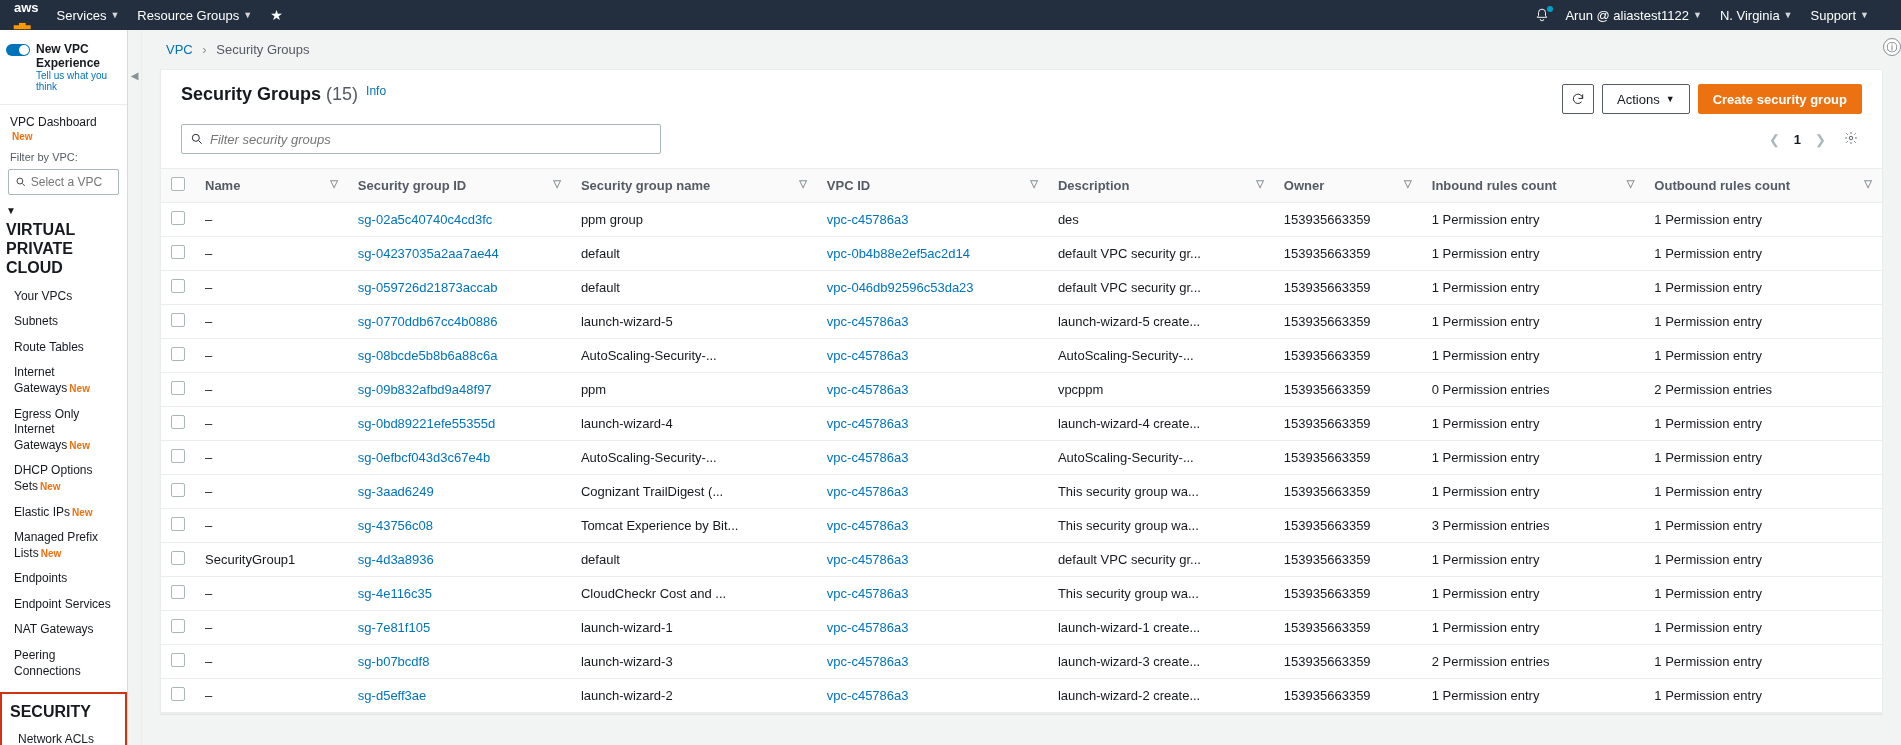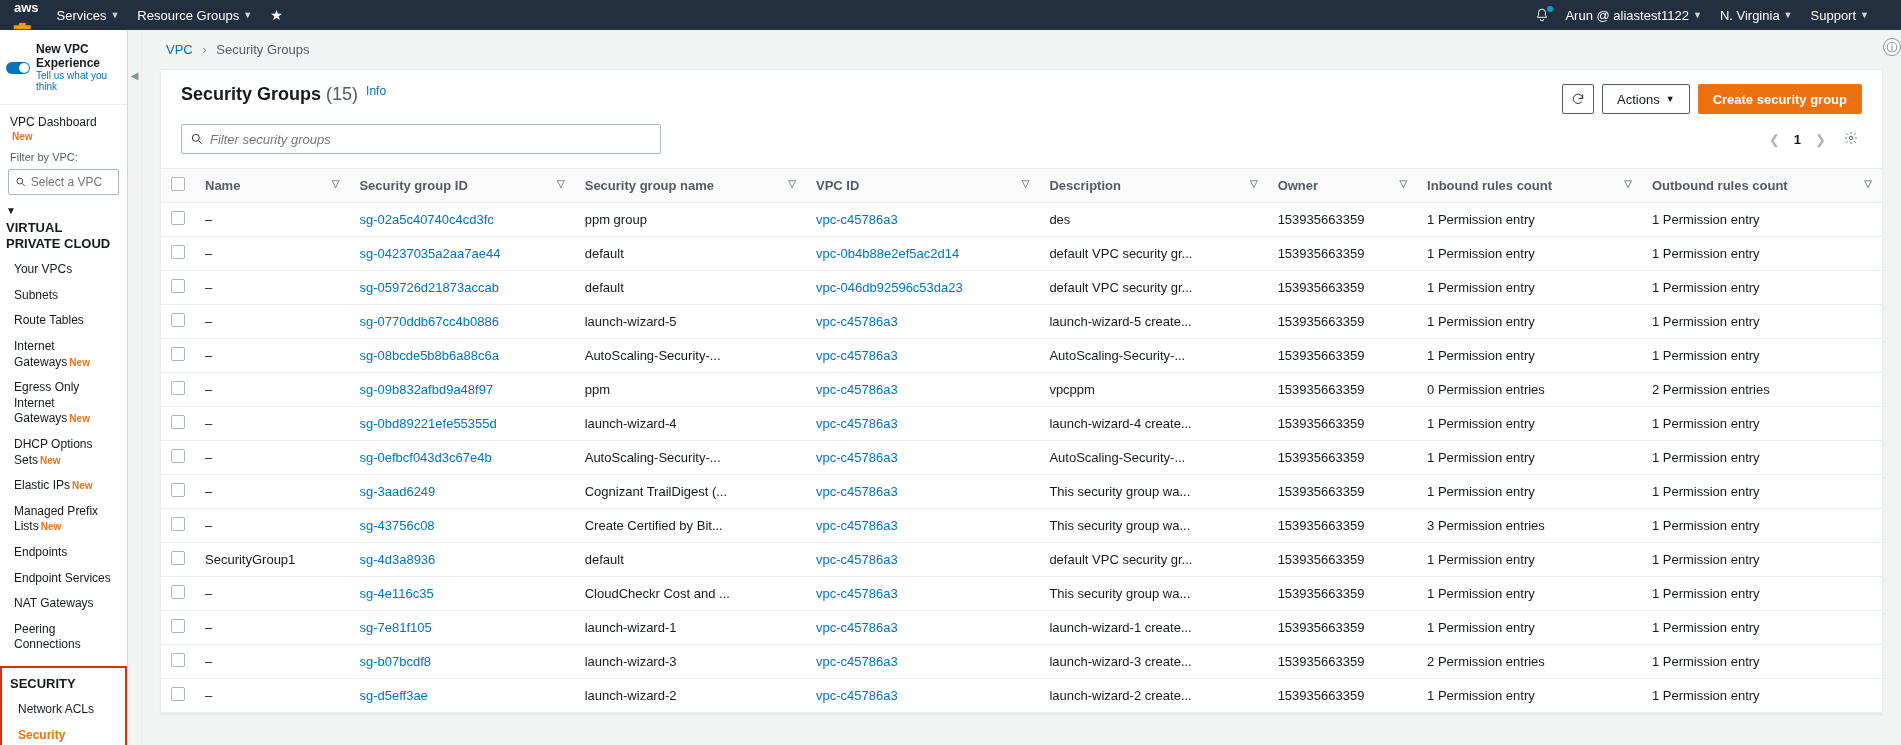--- a/index.html
+++ b/index.html
@@ -16,33 +16,33 @@
 .topnav .pin{font-size:14px}
 .topnav .bell{position:relative;margin-right:16px}
 .topnav .bell .dot{position:absolute;top:-2px;right:-4px;width:6px;height:6px;border-radius:50%;background:#00a1c9}
 
 
 .layout{display:flex;height:calc(100vh - 30px)}
 
 
 .sidebar{width:128px;background:#fff;border-right:1px solid #d5dbdb;position:relative;padding:0;font-size:12px;overflow-y:auto;flex-shrink:0}
 .sidebar-scroll{padding:8px 6px 20px 6px}
-.sidebar .new-toggle{display:flex;align-items:center;gap:6px;padding:4px 0 8px 0}
+.sidebar .new-toggle{display:flex;align-items:flex-start;gap:6px;padding:4px 0 8px 0}
 .sidebar .new-toggle .switch{width:24px;height:12px;border-radius:7px;background:#0073bb;position:relative;margin-top:2px;flex-shrink:0}
 .sidebar .new-toggle .switch::after{content:"";position:absolute;right:1px;top:1px;width:10px;height:10px;border-radius:50%;background:#fff}
 .sidebar .new-toggle .lbl{font-size:12px;font-weight:700;color:#16191f}
 .sidebar .new-toggle .sub{font-size:10px;color:#0073bb}
 .sidebar .sep{height:1px;background:#eaeded;margin:4px -6px}
 .sidebar .dash{padding:6px 4px;font-size:12px}
 .sidebar .dash .new{color:#ec7211;font-size:10px;font-weight:700;margin-left:2px}
 .sidebar .filter-lbl{font-size:11px;color:#545b64;padding:2px 4px}
 .sidebar .filter-box{display:flex;align-items:center;border:1px solid #aab7b8;border-radius:2px;height:26px;margin:4px 2px 10px 2px;padding:0 6px;gap:4px}
 .sidebar .filter-box input{border:0;outline:0;font-size:12px;width:100%}
 .sidebar .sec-caret{font-size:10px;padding:0 4px 2px 0;color:#16191f}
-.sidebar .sec-title{font-weight:700;font-size:13px;padding:2px 4px 6px 0;color:#16191f;line-height:1.2}
+.sidebar .sec-title{font-weight:700;font-size:16px;padding:2px 4px 6px 0;color:#16191f;line-height:1.2}
 .sidebar .item{padding:5px 4px 5px 8px;font-size:12px;color:#16191f;cursor:pointer;line-height:1.3}
 .sidebar .item .new{color:#ec7211;font-size:10px;font-weight:700;margin-left:2px}
 .sidebar .item.active{color:#ec7211;font-weight:700}
 .sidebar .highlight-box{border:2px solid #d13212;margin:8px -6px 4px -6px;padding:6px 8px}
 
 
 .collapse-handle{width:14px;background:#f2f3f3;border-right:1px solid #eaeded;display:flex;align-items:flex-start;justify-content:center;padding-top:40px;flex-shrink:0}
 .collapse-handle .tri{font-size:10px;color:#879196;cursor:pointer}
 
 
@@ -346,21 +346,21 @@
                 <td><a href="#">vpc-c45786a3</a></td>
                 <td>This security group wa...</td>
                 <td>153935663359</td>
                 <td>1 Permission entry</td>
                 <td>1 Permission entry</td>
               </tr>
               <tr>
                 <td class="chk-col"><span class="chk"></span></td>
                 <td class="dash">–</td>
                 <td><a href="#">sg-43756c08</a></td>
-                <td>Create Certified by Bit...</td>
+                <td>Tomcat Experience by Bit...</td>
                 <td><a href="#">vpc-c45786a3</a></td>
                 <td>This security group wa...</td>
                 <td>153935663359</td>
                 <td>3 Permission entries</td>
                 <td>1 Permission entry</td>
               </tr>
               <tr>
                 <td class="chk-col"><span class="chk"></span></td>
                 <td class="dash">SecurityGroup1</td>
                 <td><a href="#">sg-4d3a8936</a></td>

